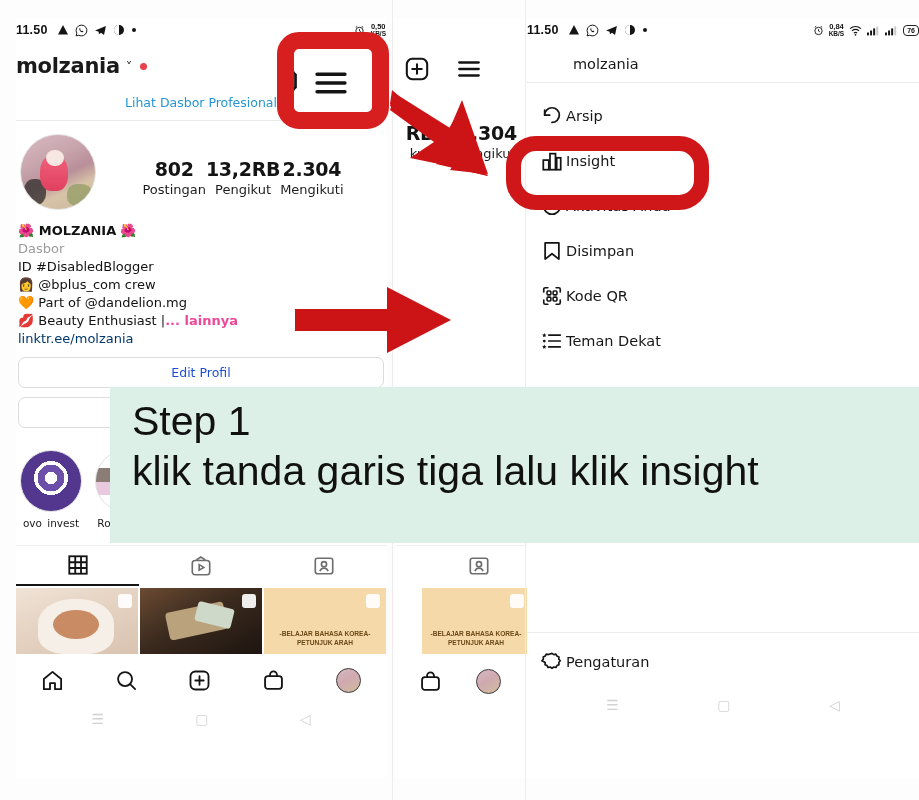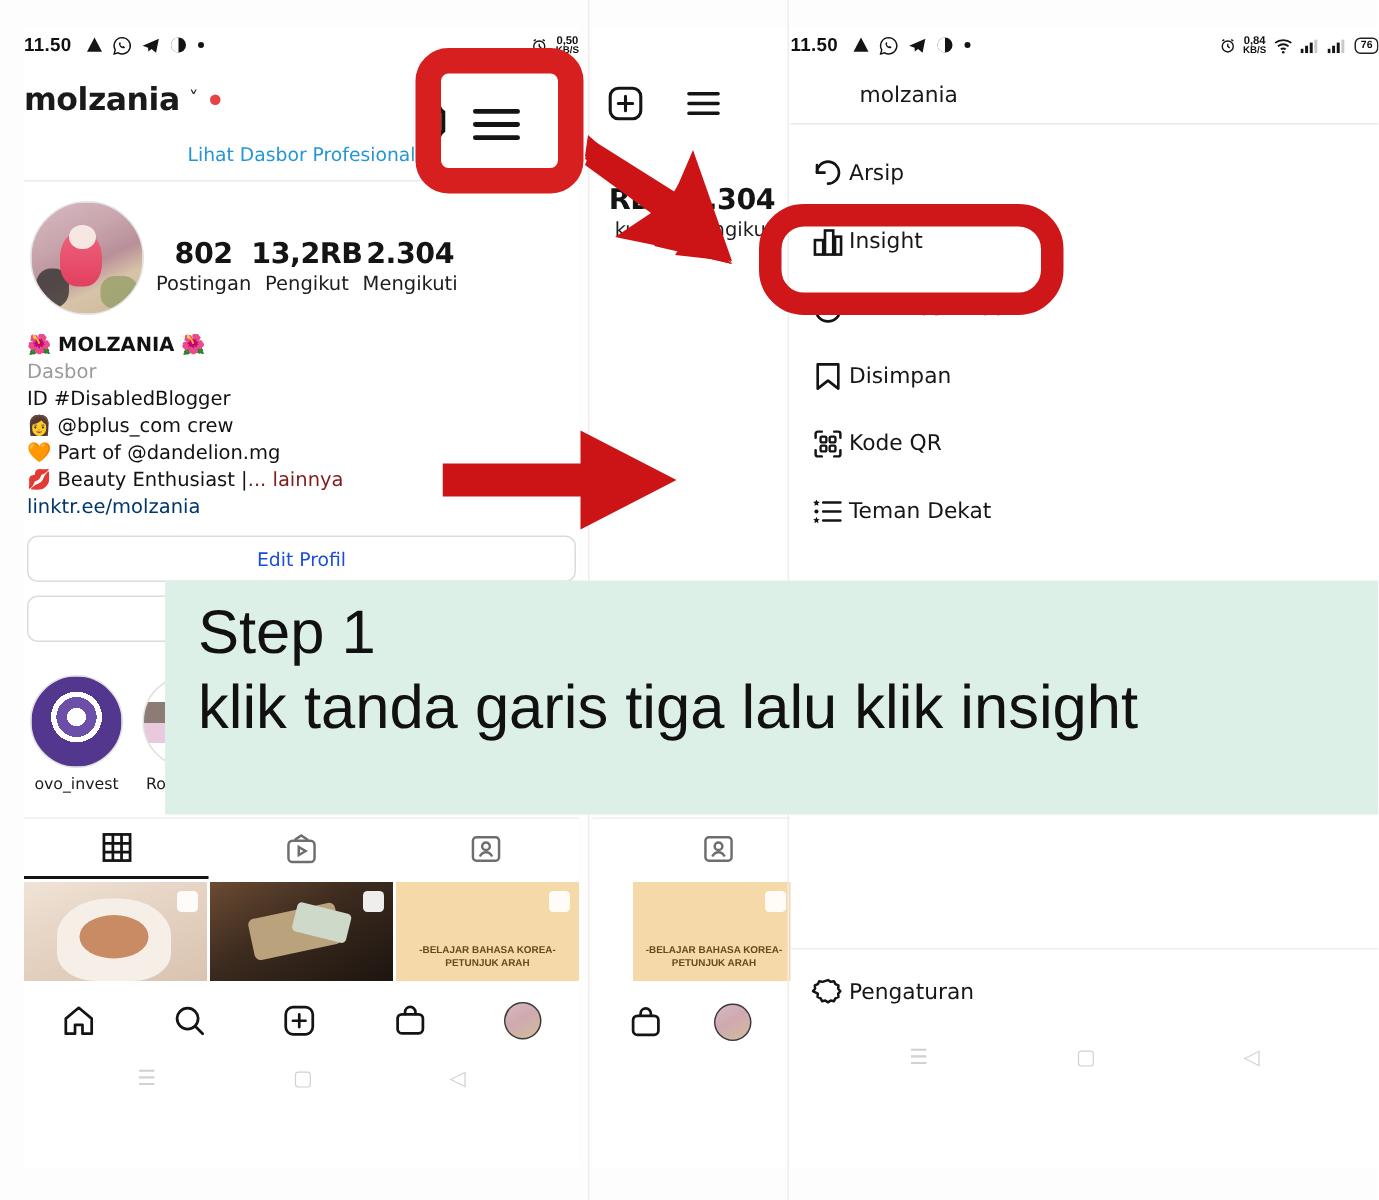--- a/index.html
+++ b/index.html
@@ -43,29 +43,29 @@
             background: linear-gradient(155deg,#d8b9c2 0%,#c9a6ae 32%,#b98f99 55%,#d7c3a8 72%,#cbb89c 100%); }
   .avatar .blob1 { position:absolute; left:26%; top:26%; width:38%; height:50%;
                    background: linear-gradient(180deg,#f0627d,#e0405e); border-radius: 48% 48% 40% 40%; }
   .avatar .blob2 { position:absolute; left:34%; top:20%; width:24%; height:22%;
                    background:#f7e7e2; border-radius:50%; }
   .avatar .blob3 { position:absolute; left:4%; bottom:6%; width:30%; height:34%;
                    background:#3f3a38; border-radius:44%; opacity:.85;}
   .avatar .blob4 { position:absolute; right:4%; bottom:4%; width:34%; height:30%;
                    background:#8e9a60; border-radius:40%; opacity:.7;}
 
-  .stats { display: flex; flex: 1; justify-content: flex-start; padding-left: 8px; margin-top: 11px; }
+  .stats { display: flex; flex: 1; justify-content: center; padding-left: 8px; margin-top: 11px; }
   .stat { text-align: center; }
   .stat .num { font-size: 19px; font-weight: 700; color: #141414; letter-spacing: -.3px; }
   .stat .lbl { font-size: 13px; color: #1d1d1d; margin-top: 2px; }
 
   .bio { padding: 6px 2px 0; font-size: 13px; line-height: 1.38; color: #121212; }
   .bio .name { font-weight: 700; }
   .bio .cat { color: #9b9b9b; }
-  .bio .more { color: #7f1d1d; }
+  .bio .more { color: #ec4899; font-weight: bold; }
   .bio .link { color: #00376b; }
 
   .btnrow { padding: 9px 2px 0; }
   .igbtn { height: 31px; border: 1px solid #dcdcdc; border-radius: 7px; display: flex;
            align-items: center; justify-content: center; font-size: 12.5px; color: #1d4ed8;
            margin-bottom: 9px; background: #fff; }
 
   .hl-row { display: flex; gap: 13px; padding: 13px 4px 0; }
   .hl { width: 62px; text-align: center; }
   .hl .ring { width: 62px; height: 62px; border-radius: 50%; border: 1.5px solid #e0e0e0;

